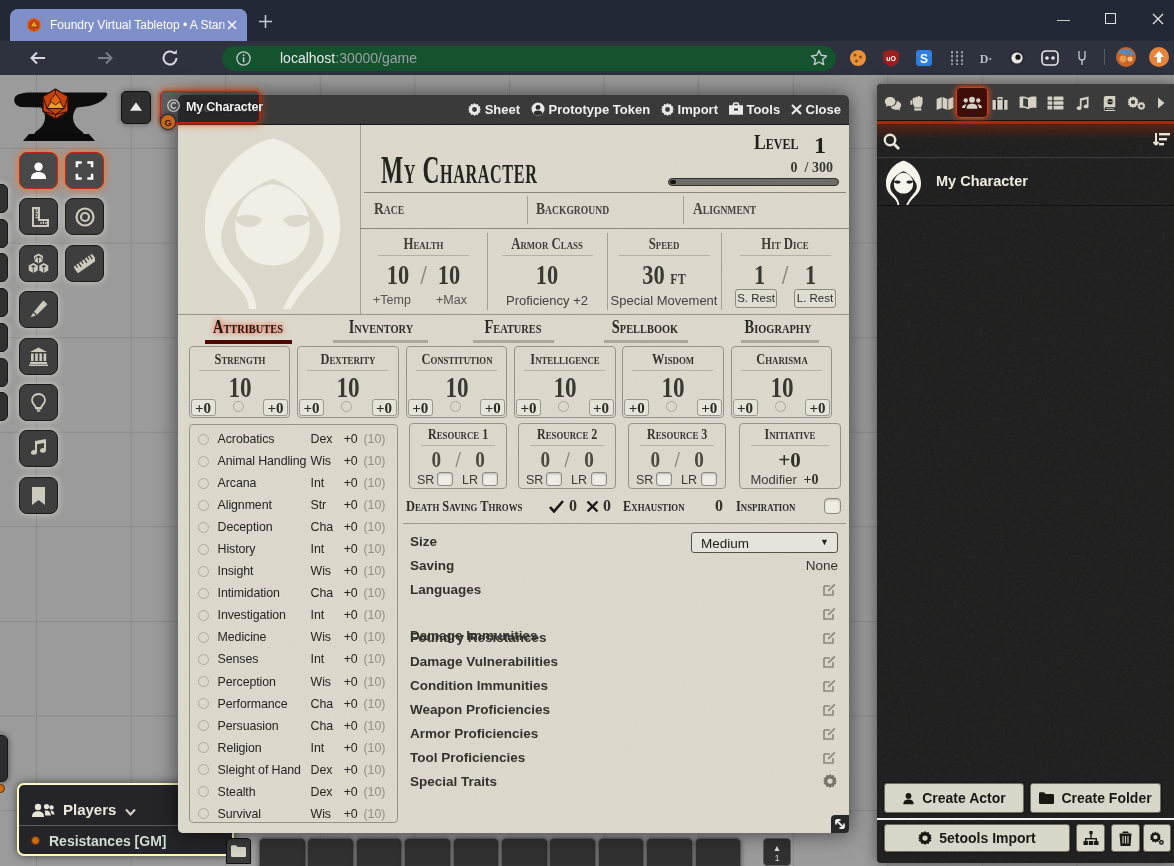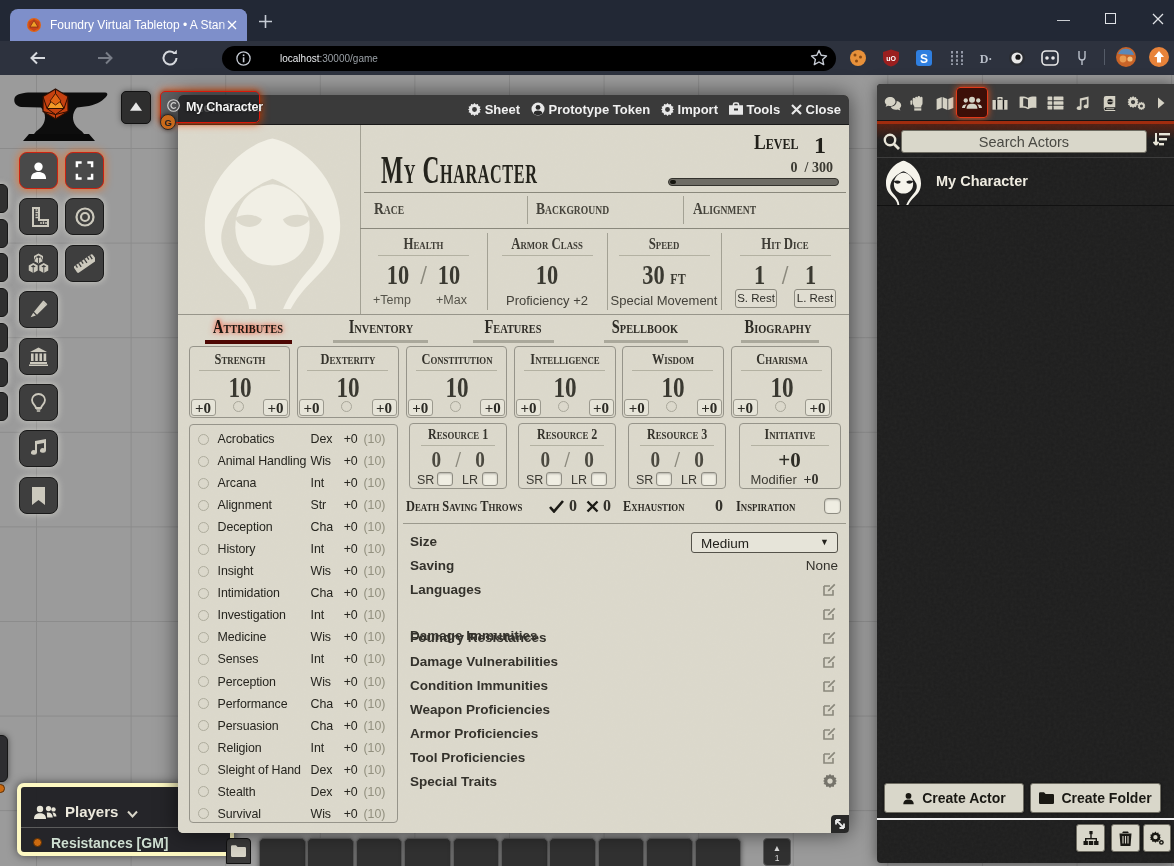--- a/index.html
+++ b/index.html
@@ -2,21 +2,21 @@
 <html><head><meta charset="utf-8"><style>
 *{margin:0;padding:0;box-sizing:border-box}
 html,body{width:1174px;height:866px;overflow:hidden;background:#9a9a9a;font-family:"Liberation Sans",sans-serif}
 .abs{position:absolute}
 .sc{font-family:"Liberation Serif",serif;font-variant:small-caps;font-weight:bold}
 svg{display:block}
 
 #tabstrip{position:absolute;left:0;top:0;width:1174px;height:41px;background:#222835}
 #tab{position:absolute;left:10px;top:9px;width:237px;height:32px;background:#7e8fca;border-radius:8px 8px 0 0;color:#fff}
 #toolbar{position:absolute;left:0;top:41px;width:1174px;height:34px;background:#2d323e}
-#addr{position:absolute;left:222px;top:46px;width:614px;height:25px;border-radius:13px;background:#000000;color:#e8eaed;font-size:10px;line-height:25px}
+#addr{position:absolute;left:222px;top:46px;width:614px;height:25px;border-radius:13px;background:#14532d;color:#e8eaed;font-size:14px;line-height:25px}
 .winctl{position:absolute;top:12px;color:#dfe1e5;font-size:13px}
 .extic{position:absolute;top:49px}
 
 #canvas{position:absolute;left:0;top:75px;width:1174px;height:791px;background:
  linear-gradient(to right,#8b8b8b 1px,transparent 1px),
  linear-gradient(to bottom,#8b8b8b 1px,transparent 1px);
  background-size:94.6px 94.6px;background-position:36px -21.6px;background-color:#9b9b9b}
 
 .tbtn{position:absolute;width:39px;height:37px;background:#3e3e3e;border:1px solid #191919;border-radius:8px;box-shadow:0 0 7px rgba(245,245,235,.55);display:flex;align-items:center;justify-content:center}
 .tbtn.on{background:#494949;border:1.5px solid #cc2211;box-shadow:0 0 9px rgba(255,110,20,.9)}
@@ -31,21 +31,21 @@
 .cbx{position:absolute;background:#efede2;border:1px solid #8e8c82;border-radius:3px;box-shadow:inset 0 1px 2px rgba(0,0,0,.25)}
 .num{font-family:"Liberation Serif",serif;font-weight:bold;color:#3a3931}
 .skrow{height:22.05px;display:flex;align-items:center;font-size:12.4px;color:#26251f;white-space:nowrap;letter-spacing:-.1px}
 .skc{width:11px;height:11px;border:1.5px solid #aeac9d;border-radius:50%;margin-left:8px;margin-right:9px;flex:none}
 .trait{position:absolute;font-weight:bold;font-size:13.5px;color:#34322c}
 
 #sidebar{position:absolute;z-index:3;left:877px;top:84px;width:297px;height:779px;background:#1e1e1e;border-radius:4px 0 0 4px;box-shadow:0 0 14px rgba(0,0,0,.5)}
 .sbtab{position:absolute;top:4px;width:26px;height:30px;display:flex;align-items:center;justify-content:center}
 .sbn{position:absolute;background:#d9d7ca;border:1px solid #6e6c62;border-radius:3px;color:#191813;font-weight:bold;font-size:14px;display:flex;align-items:center;justify-content:center;box-shadow:0 0 3px rgba(0,0,0,.5)}
 
-#players{position:absolute;z-index:2;left:17px;top:783px;width:217px;height:73px;background:rgba(32,32,36,.96);border:4px solid #fef9c3;border-radius:7px;box-shadow:0 0 10px rgba(0,0,0,.55);color:#ece9dd}
+#players{position:absolute;z-index:2;left:17px;top:783px;width:217px;height:73px;background:rgba(32,32,36,.96);border:2px solid #fef9c3;border-radius:7px;box-shadow:0 0 10px rgba(0,0,0,.55);color:#ece9dd}
 .hslot{position:absolute;top:838px;width:46.5px;height:46px;background:#313131;border:1px solid #5c5c5c;border-radius:5px;box-shadow:0 0 5px rgba(0,0,0,.5)}
 </style></head><body>
 
 <div id="tabstrip"></div>
 <div id="tab">
   <svg class="abs" style="left:16px;top:8px" width="16" height="16" viewBox="0 0 16 16">
       <circle cx="8" cy="8" r="7" fill="#e06414"></circle>
       <path d="M8 2 L13.5 5 L13.5 11 L8 14 L2.5 11 L2.5 5 Z" fill="#c8441a"></path>
       <path d="M8 3.5 L12 10 L4 10 Z" fill="#f0a028" stroke="#7e2a10" stroke-width=".7"></path>
     </svg>
@@ -760,21 +760,20 @@
         </svg>
       </div>
   </div>
   <div class="abs" style="left:0;top:37px;width:297px;height:2.5px;background:#a02c0e"></div>
   <div class="abs" style="left:0;top:39.5px;width:297px;height:16px;background:linear-gradient(to bottom,rgba(150,35,5,.45),rgba(150,35,5,0))"></div>
 
   <svg class="abs" style="left:6px;top:49px" width="17" height="17" viewBox="0 0 17 17">
       <circle cx="7" cy="7" r="5.2" stroke="#e8e5d8" stroke-width="2.4" fill="none"></circle>
       <path d="M11 11 L16 16" stroke="#e8e5d8" stroke-width="2.8"></path>
     </svg>
-  <div class="abs" style="left:24px;top:46px;width:246px;height:23px;background:#d9d7ca;border:1px solid #6e6c62;border-radius:3px;text-align:center;font-size:14.5px;color:#4a4a44;line-height:22px">Search Actors</div>
   <svg class="abs" style="left:276px;top:48px" width="18" height="18" viewBox="0 0 18 18" fill="#e8e5d8">
       <rect x="6" y="1" width="11" height="2.4"></rect>
       <rect x="6" y="6" width="8" height="2.4"></rect>
       <rect x="6" y="11" width="5" height="2.4"></rect>
       <path d="M3 1 V13 M3 13 L0.5 9.8 M3 13 L5.5 9.8" stroke="#e8e5d8" stroke-width="2" fill="none"></path>
     </svg>
   <div class="abs" style="left:0;top:73px;width:297px;height:1px;background:#3c3c3c"></div>
 
   <div class="abs" style="left:0;top:74px;width:297px;height:48px;border-bottom:1px solid #111">
     <svg class="abs" style="left:8px;top:2px" width="37" height="45" viewBox="0 0 150 180">
@@ -786,20 +785,23 @@
   </div>
 
   <div class="sbn" style="left:7px;top:699px;width:140px;height:30px"><svg style="margin-right:7px" width="13" height="13" viewBox="0 0 20 20">
         <circle cx="10" cy="6" r="4.4" fill="#191813"></circle>
         <path d="M2 19 C2 13.5 5.5 11.5 10 11.5 C14.5 11.5 18 13.5 18 19 Z" fill="#191813"></path>
       </svg>Create Actor</div>
   <div class="sbn" style="left:153px;top:699px;width:131px;height:30px"><svg style="margin-right:7px" width="15" height="12" viewBox="0 0 15 12" fill="#191813">
         <path d="M0 1.5 A1.2 1.2 0 0 1 1.2 0.3 H5 L6.6 2 H13.8 A1.2 1.2 0 0 1 15 3.2 V10.8 A1.2 1.2 0 0 1 13.8 12 H1.2 A1.2 1.2 0 0 1 0 10.8 Z"></path>
       </svg>Create Folder</div>
   <div class="abs" style="left:0;top:734px;width:297px;height:2px;background:#f0f0f0"></div>
+  <div class="sbn" style="left:7px;top:740px;width:186px;height:28px"><svg style="margin-right:7px" width="14" height="14" viewBox="0 0 16 16" fill="#191813">
+        <path d="M8 0 L9.7 1.8 L12.2 1.2 L12.8 3.7 L15.3 4.5 L14.3 6.9 L16 8 L14.3 9.1 L15.3 11.5 L12.8 12.3 L12.2 14.8 L9.7 14.2 L8 16 L6.3 14.2 L3.8 14.8 L3.2 12.3 L0.7 11.5 L1.7 9.1 L0 8 L1.7 6.9 L0.7 4.5 L3.2 3.7 L3.8 1.2 L6.3 1.8 Z M8 5 a3 3 0 1 0 0 6 a3 3 0 1 0 0-6"></path>
+      </svg>5etools Import</div>
   <div class="sbn" style="left:199px;top:740px;width:29px;height:28px">
       <svg width="16" height="16" viewBox="0 0 16 16" fill="#191813">
         <rect x="6.4" y="1" width="3.2" height="3.2"></rect>
         <rect x="7.3" y="4" width="1.4" height="4"></rect>
         <rect x="2" y="8" width="12" height="1.4"></rect>
         <rect x="2" y="8" width="1.4" height="3"></rect>
         <rect x="12.6" y="8" width="1.4" height="3"></rect>
         <rect x="0.5" y="11" width="4.4" height="4"></rect>
         <rect x="5.8" y="11" width="4.4" height="4"></rect>
         <rect x="11.1" y="11" width="4.4" height="4"></rect>

